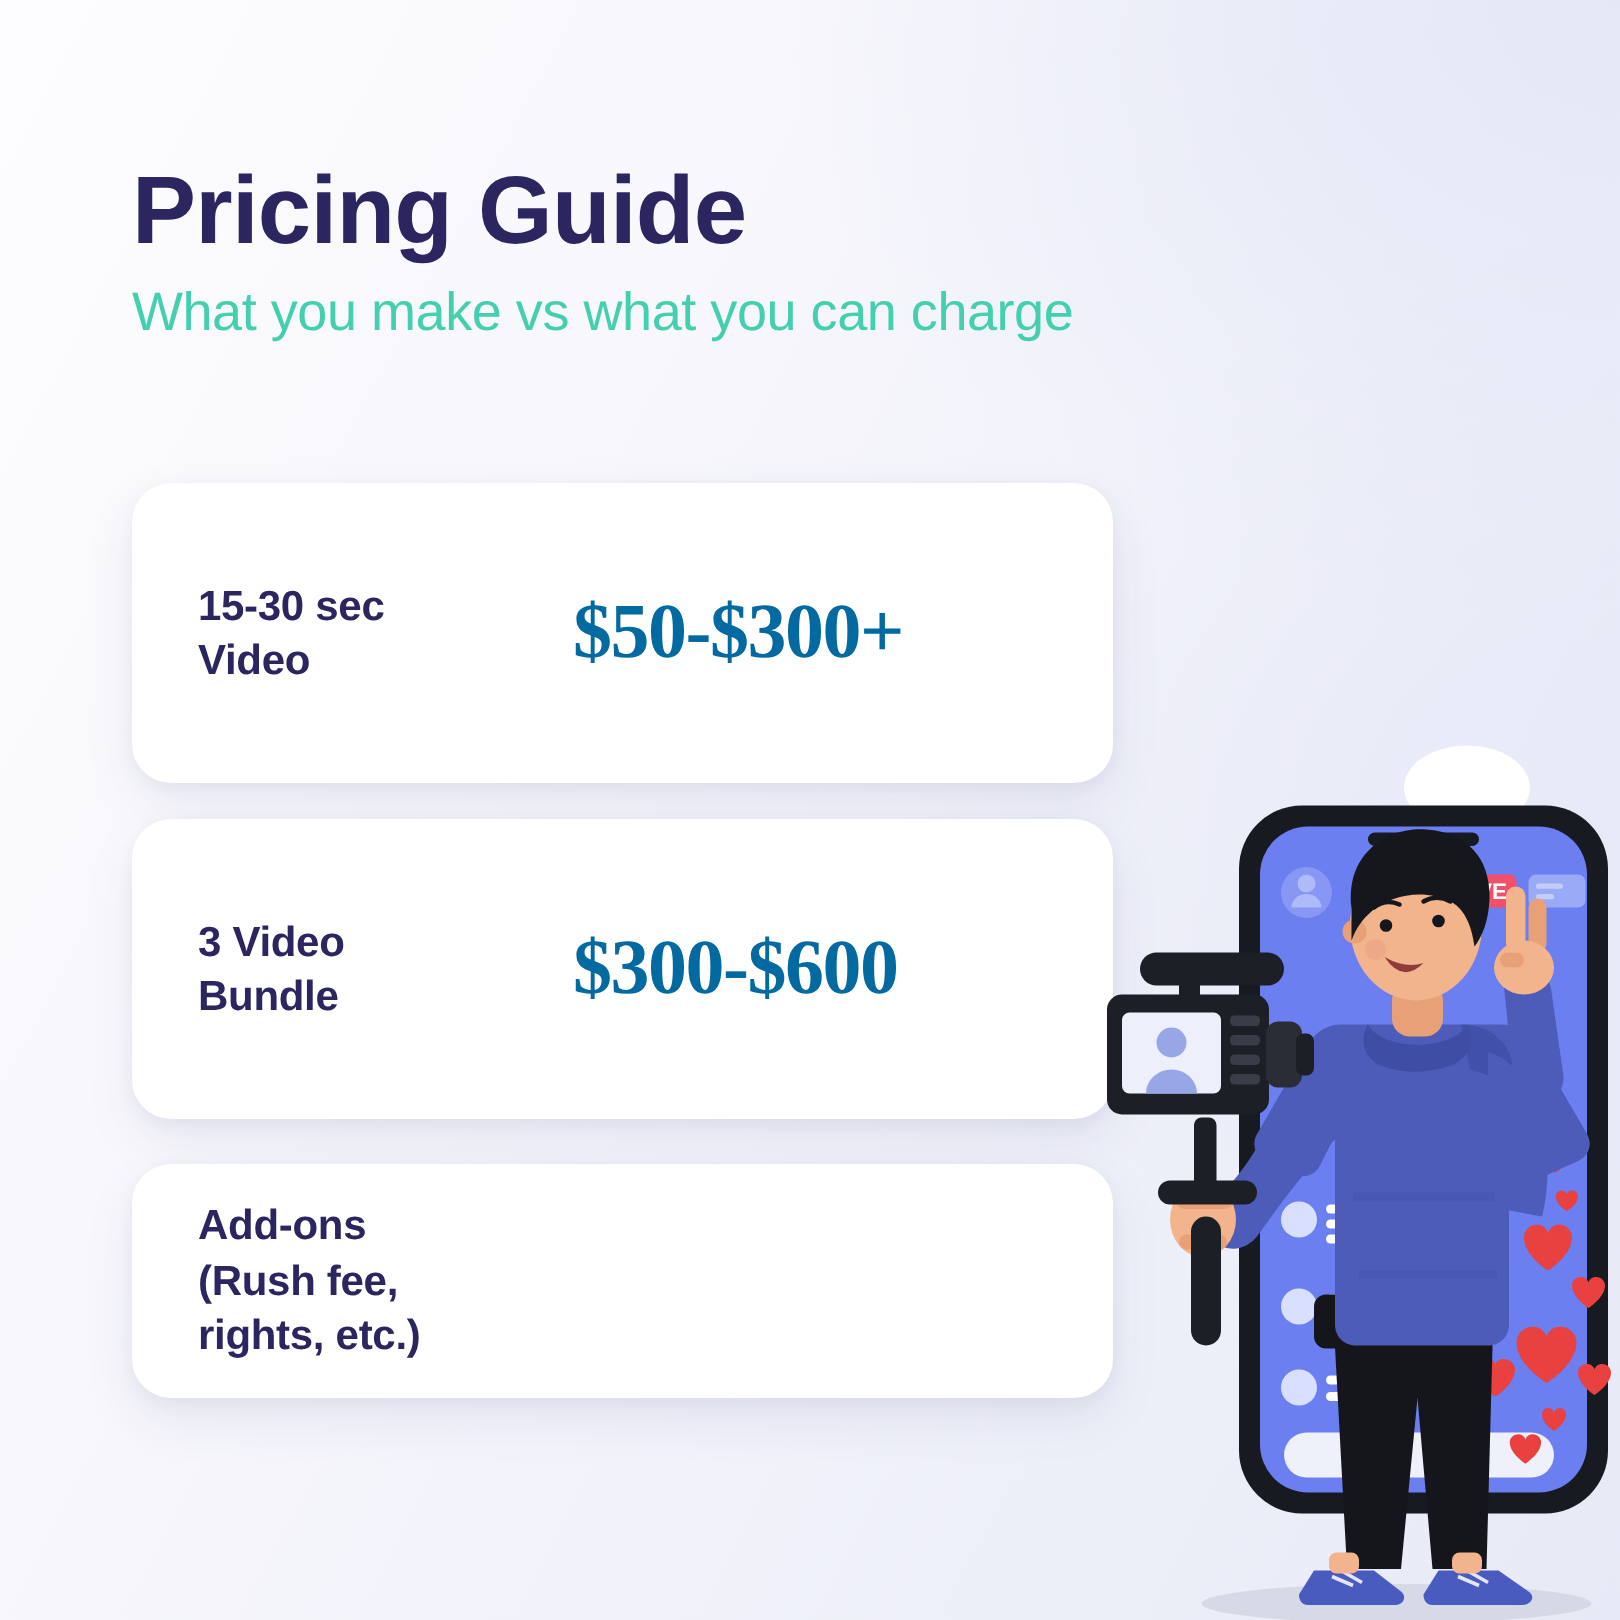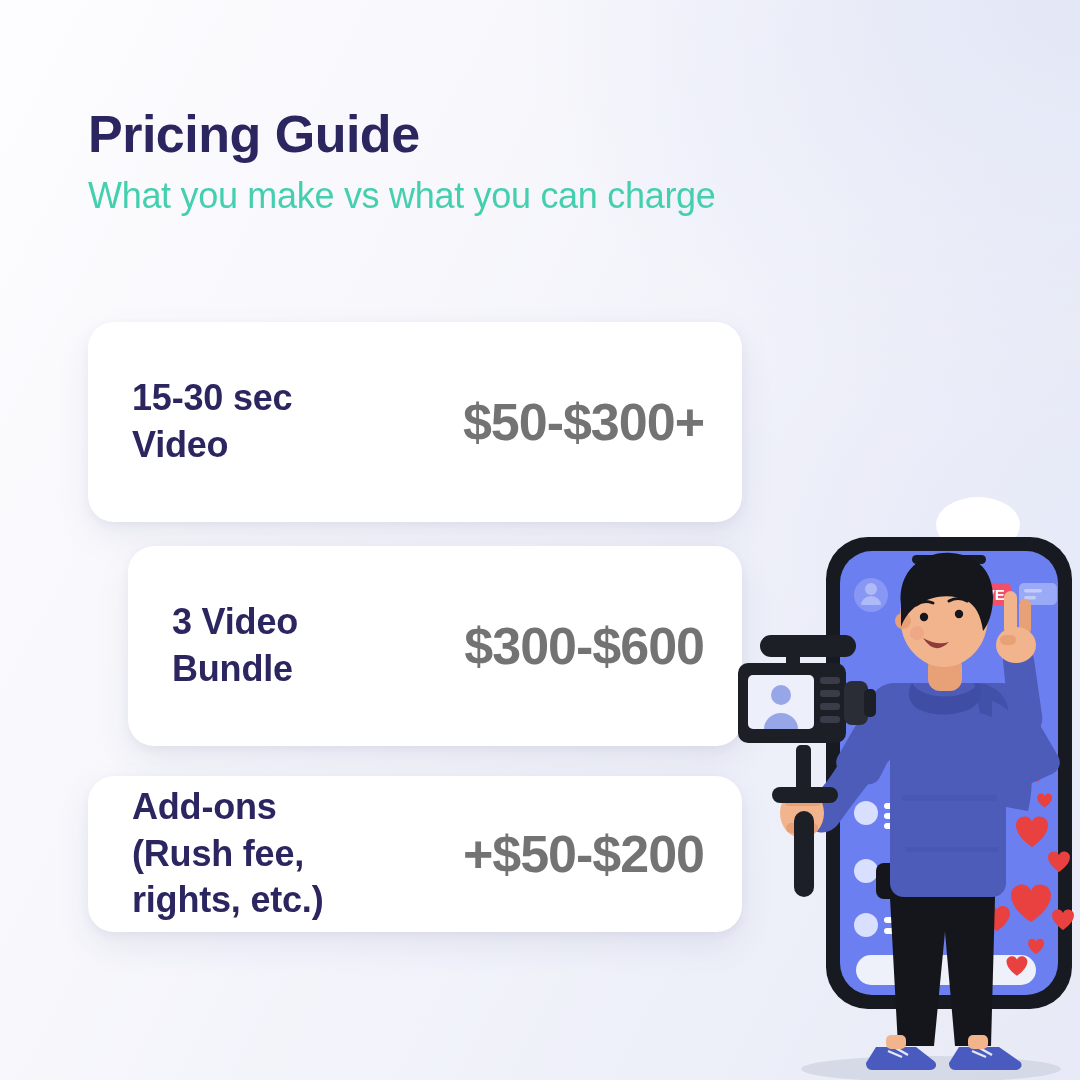--- a/index.html
+++ b/index.html
@@ -26,21 +26,21 @@
 
   
   .header {
     position: absolute;
     left: 88px;
     top: 108px;
     width: 900px;
   }
   .title {
     margin: 0;
-    font-size: 52px;
+    font-size: 64px;
     line-height: 1.0;
     font-weight: 700;
     letter-spacing: -0.5px;
     color: #2b2560;
     font-family: "Liberation Sans", sans-serif;
   }
   .subtitle {
     margin: 18px 0 0 0;
     font-size: 36px;
     line-height: 1.0;
@@ -62,41 +62,42 @@
     background: #ffffff;
     border-radius: 26px;
     box-shadow: 0 14px 34px rgba(60, 62, 120, 0.085),
                 0 3px 10px rgba(60, 62, 120, 0.05);
     display: flex;
     align-items: center;
     box-sizing: border-box;
     padding: 0 38px 0 44px;
   }
   .card-1 { height: 200px; margin-bottom: 24px; }
-  .card-2 { height: 200px; margin-bottom: 30px; margin-left: 40px; }
+  .card-2 { height: 200px; margin-bottom: 30px; }
   .card-3 { height: 156px; }
 
   .card-label {
     flex: 0 0 250px;
-    font-size: 36px;
+    font-size: 28px;
     line-height: 1.30;
     font-weight: 700;
     color: #2b2560;
     letter-spacing: -0.2px;
     white-space: pre-line;
   }
   .card-price {
     flex: 1 1 auto;
-    text-align: right;
+    text-align: left;
     font-size: 52px;
     line-height: 1.05;
     font-weight: 700;
-    color: #737373;
+    color: #0369a1;
     letter-spacing: -1px;
     white-space: nowrap;
+    font-family: Liberation Serif, serif;
   }
 
   
   .illustration {
     position: absolute;
     left: 716px;
     top: 495px;
     width: 376px;
     height: 590px;
   }
@@ -123,21 +124,20 @@
     <div class="card card-2">
       <div class="card-label">3 Video
 Bundle</div>
       <div class="card-price">$300-$600</div>
     </div>
 
     <div class="card card-3">
       <div class="card-label">Add-ons
 (Rush fee,
 rights, etc.)</div>
-      <div class="card-price">+$50-$200</div>
     </div>
 
   </div>
 
   <div class="illustration">
     <svg width="376" height="590" viewBox="0 0 376 590" xmlns="http://www.w3.org/2000/svg">
 
       <ellipse cx="215" cy="574" rx="130" ry="13" fill="#cfd3e0" opacity="0.75"></ellipse>
 
       <g>

